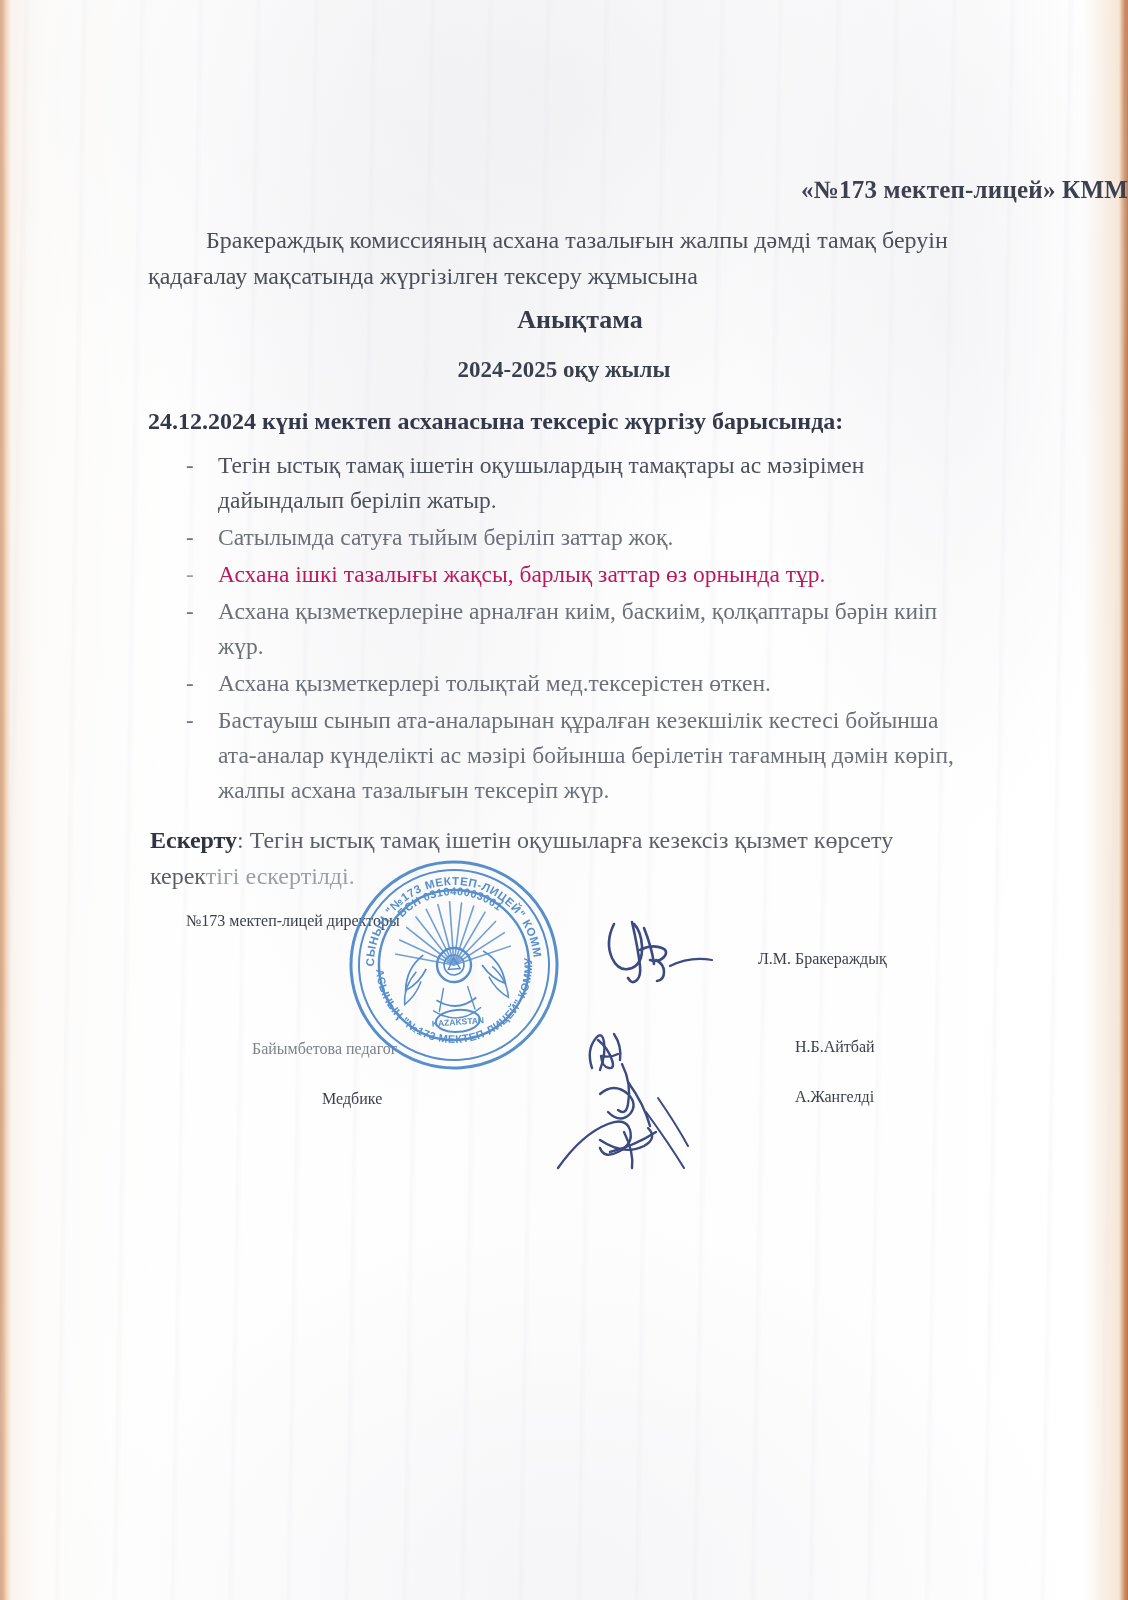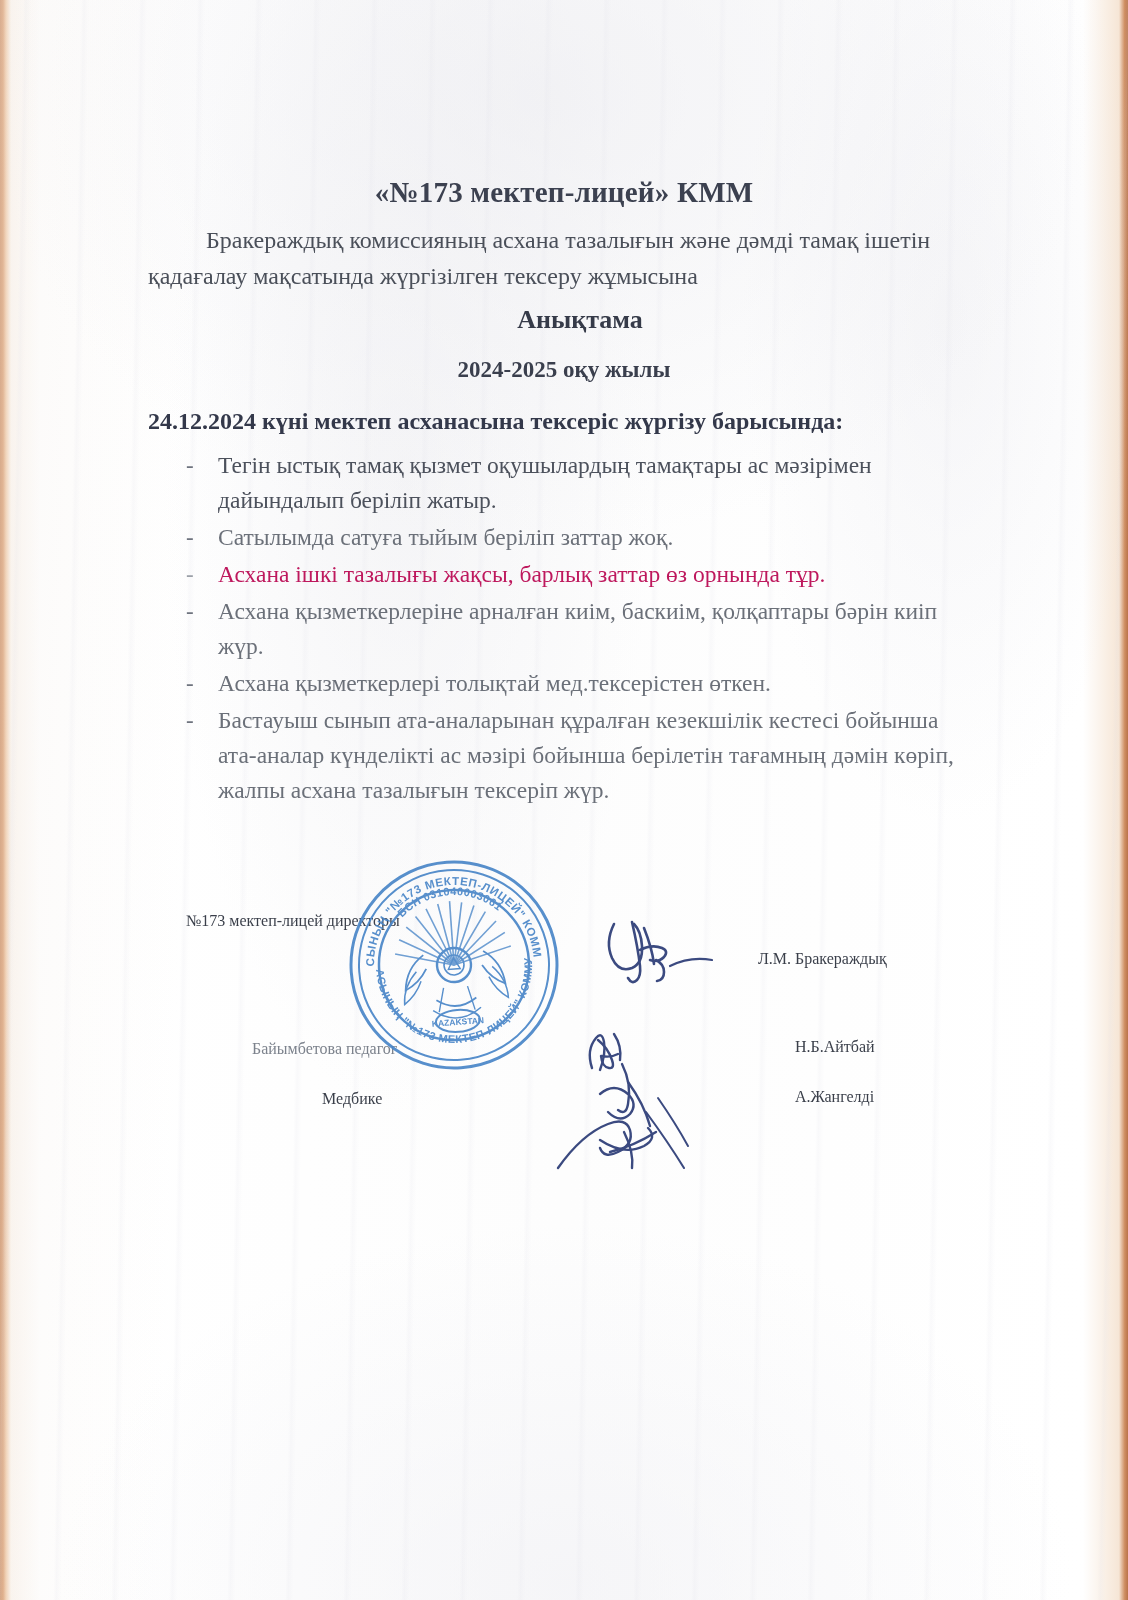--- a/index.html
+++ b/index.html
@@ -58,23 +58,23 @@
   .content {
     position: absolute;
     inset: 0;
     z-index: 5;
   }
 
   
   .org-title {
     position: absolute;
     top: 176px; left: 0; right: 0;
-    text-align: center;
-    font-weight: bold;
-    font-size: 29px;
+    text-align: right;
+    font-weight: bold;
+    font-size: 25px;
     letter-spacing: .2px;
     color: #3c4150;
   }
   .intro {
     position: absolute;
     top: 222px;
     left: 148px;
     width: 836px;
     font-size: 24px;
     line-height: 36px;
@@ -189,33 +189,33 @@
 <div class="page">
 
   <div class="paper-base"></div>
   <div class="paper-shade"></div>
   <div class="paper-streaks"></div>
 
   <div class="content">
 
     <div class="org-title">«№173 мектеп-лицей» КММ</div>
 
-    <div class="intro">Бракераждық комиссияның асхана тазалығын және дәмді тамақ ішетін қадағалау мақсатында жүргізілген тексеру жұмысына</div>
+    <div class="intro">Бракераждық комиссияның асхана тазалығын жалпы дәмді тамақ беруін қадағалау мақсатында жүргізілген тексеру жұмысына</div>
 
     <div class="doc-title">Анықтама</div>
 
     <div class="school-year">2024-2025 оқу жылы</div>
 
     <div class="date-line">24.12.2024 күні мектеп асханасына тексеріс жүргізу барысында:</div>
 
     <div class="bullets">
 
       <div class="bullet">
         <span class="dash">-</span>
-        <span class="btext">Тегін ыстық тамақ қызмет оқушылардың тамақтары ас мәзірімен дайындалып беріліп жатыр.</span>
+        <span class="btext">Тегін ыстық тамақ ішетін оқушылардың тамақтары ас мәзірімен дайындалып беріліп жатыр.</span>
       </div>
 
       <div class="bullet semi">
         <span class="dash">-</span>
         <span class="btext">Сатылымда сатуға тыйым беріліп заттар жоқ.</span>
       </div>
 
       <div class="bullet faded">
         <span class="dash">-</span>
         <span class="btext">Асхана ішкі тазалығы жақсы, барлық заттар өз орнында тұр.</span>
@@ -231,20 +231,23 @@
         <span class="btext">Асхана қызметкерлері толықтай мед.тексерістен өткен.</span>
       </div>
 
       <div class="bullet semi">
         <span class="dash">-</span>
         <span class="btext">Бастауыш сынып ата-аналарынан құралған кезекшілік кестесі бойынша ата-аналар күнделікті ас мәзірі бойынша берілетін тағамның дәмін көріп, жалпы асхана тазалығын тексеріп жүр.</span>
       </div>
 
     </div>
 
+    <div class="note">
+      <b>Ескерту</b><span>: </span><span>Тегін ыстық тамақ ішетін оқушыларға кезексіз қызмет көрсету керек</span><span class="fade">тігі ескертілді.</span>
+    </div>
 
     <div class="sig-title r1-title">№173 мектеп-лицей директоры</div>
     <div class="sig-name r1-name">Л.М. Бракераждық</div>
 
     <div class="sig-title r2-title">Байымбетова педагог</div>
     <div class="sig-name r2-name">Н.Б.Айтбай</div>
 
     <div class="sig-title r3-title">Медбике</div>
     <div class="sig-name r3-name">А.Жангелді</div>
 

